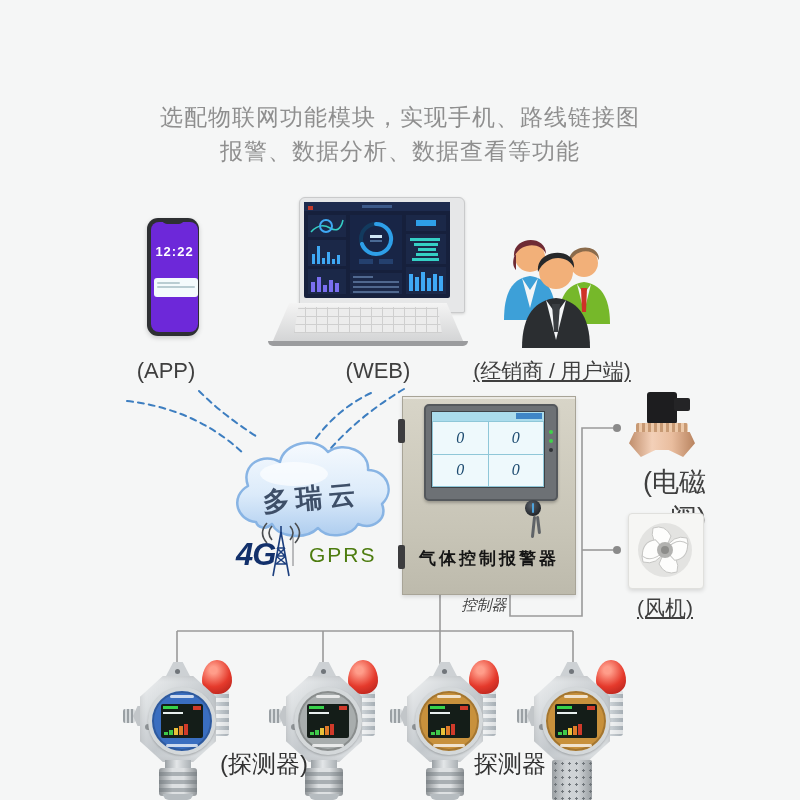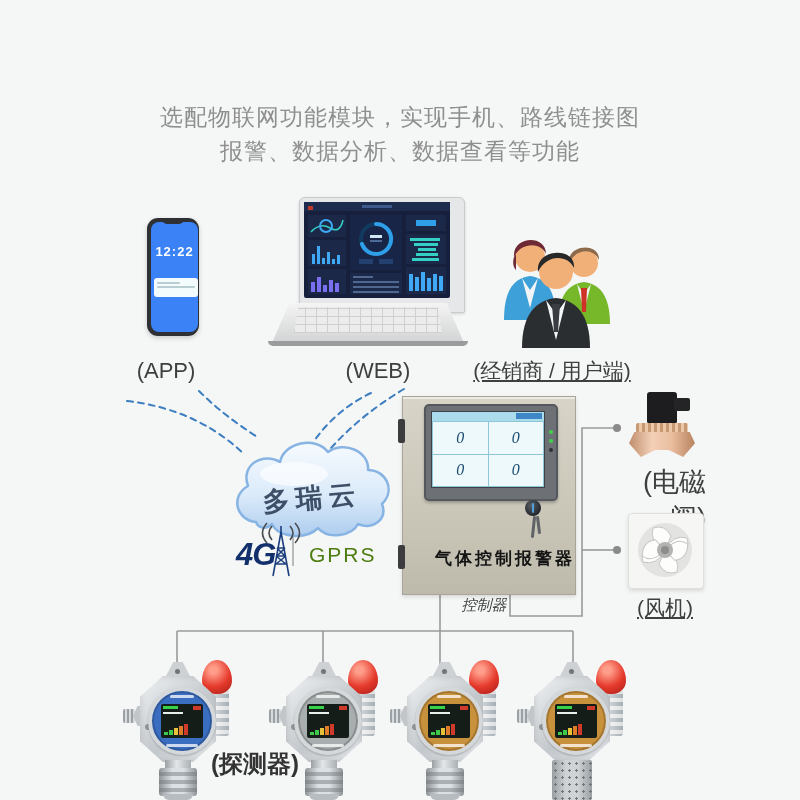--- a/index.html
+++ b/index.html
@@ -11,21 +11,21 @@
   .title{left:0;top:6px;width:800px;text-align:center;font-size:60px;font-weight:900;
          letter-spacing:4px;color:#d4302d;}
   .subtitle{left:0;top:100px;width:800px;text-align:center;font-size:23px;line-height:34px;
             color:#8f8f8f;letter-spacing:1px;}
 
   .cn-label{font-size:22px;color:#3f3f3f;text-align:center;}
 
   
   .phone{left:147px;top:218px;width:52px;height:118px;background:#2e3033;border-radius:11px;
          box-shadow:0 2px 5px rgba(0,0,0,.18);}
-  .phone-screen{position:absolute;left:4px;top:4px;right:4px;bottom:4px;background:#3b82f6;border-radius:8px;overflow:hidden;padding-left:47px;}
+  .phone-screen{position:absolute;left:4px;top:4px;right:4px;bottom:4px;background:#6d28d9;border-radius:8px;overflow:hidden;padding-left:47px;}
   .phone-notch{position:absolute;left:50%;top:0;transform:translateX(-50%);width:22px;height:6px;
                background:#2e3033;border-radius:0 0 5px 5px;}
   .phone-time{position:absolute;left:0;top:22px;width:100%;text-align:center;color:#fff;
               font-size:13px;font-weight:700;letter-spacing:1px;}
   .phone-notif{position:absolute;left:3px;top:56px;width:38px;height:15px;background:#f4fbfc;
                border-radius:3px;padding:2px 3px;}
   .phone-notif i{display:block;height:2px;background:#b9cdd2;margin-top:2px;border-radius:1px;}
   .phone-notif i:first-child{width:60%;}
 
   
@@ -66,21 +66,21 @@
   .leds{position:absolute;right:3px;top:24px;display:flex;flex-direction:column;gap:5px;}
   .leds i{width:4px;height:4px;border-radius:50%;background:#3fd24a;}
   .leds i:last-child{background:#2e3236;}
   .lock{position:absolute;left:122px;top:103px;width:16px;height:16px;border-radius:50%;
         background:radial-gradient(circle at 40% 35%,#5a6068,#23272c 70%);}
   .lock:after{content:"";position:absolute;left:7px;top:3px;width:2px;height:10px;background:#4fa3dc;border-radius:1px;}
   .keys{position:absolute;left:127px;top:119px;width:12px;height:26px;}
   .keys i{position:absolute;width:3px;height:22px;background:#5f6367;border-radius:2px;}
   .keys i:first-child{left:2px;transform:rotate(6deg);}
   .keys i:last-child{left:7px;transform:rotate(-7deg);height:18px;}
-  .panel-text{position:absolute;left:0;top:150px;width:100%;text-align:right;
+  .panel-text{position:absolute;left:0;top:150px;width:100%;text-align:center;
               font-family:"Liberation Serif",serif;font-weight:700;font-size:17px;color:#141414;letter-spacing:3px;}
   .ctrl-label{left:424px;top:596px;width:120px;font-size:15px;font-style:italic;}
 
   
   .valve{left:628px;top:392px;width:68px;height:66px;}
   .valve-coil{position:absolute;left:19px;top:0;width:30px;height:32px;background:#1d1d1f;border-radius:3px;}
   .valve-coil-conn{position:absolute;left:46px;top:6px;width:16px;height:13px;background:#242426;border-radius:2px;}
   .valve-flange{position:absolute;left:8px;top:31px;width:52px;height:10px;
                 background:repeating-linear-gradient(90deg,#c89a74 0 3px,#ecc8a8 3px 6px);border-radius:2px;}
   .valve-body{position:absolute;left:1px;top:40px;width:66px;height:25px;
@@ -495,15 +495,16 @@
             <i style="height:7px;background:#e8c13a"></i>
             <i style="height:9px;background:#e07b2a"></i>
             <i style="height:11px;background:#d03a2a"></i>
           </div>
       </div>
       <div class="face-cap cap-bot"></div>
     </div>
     <div class="det-perf"></div>
   </div>
 
-  <div class="abs cn-label det-label" style="left:195px;width:120px;font-weight:bold;">(探测器)</div>
+  <div class="abs cn-label det-label" style="left:204px;width:120px;">(探测器)</div>
+  <div class="abs cn-label det-label" style="left:455px;width:110px;">探测器</div>
 
 </div>
 
 </body></html>

